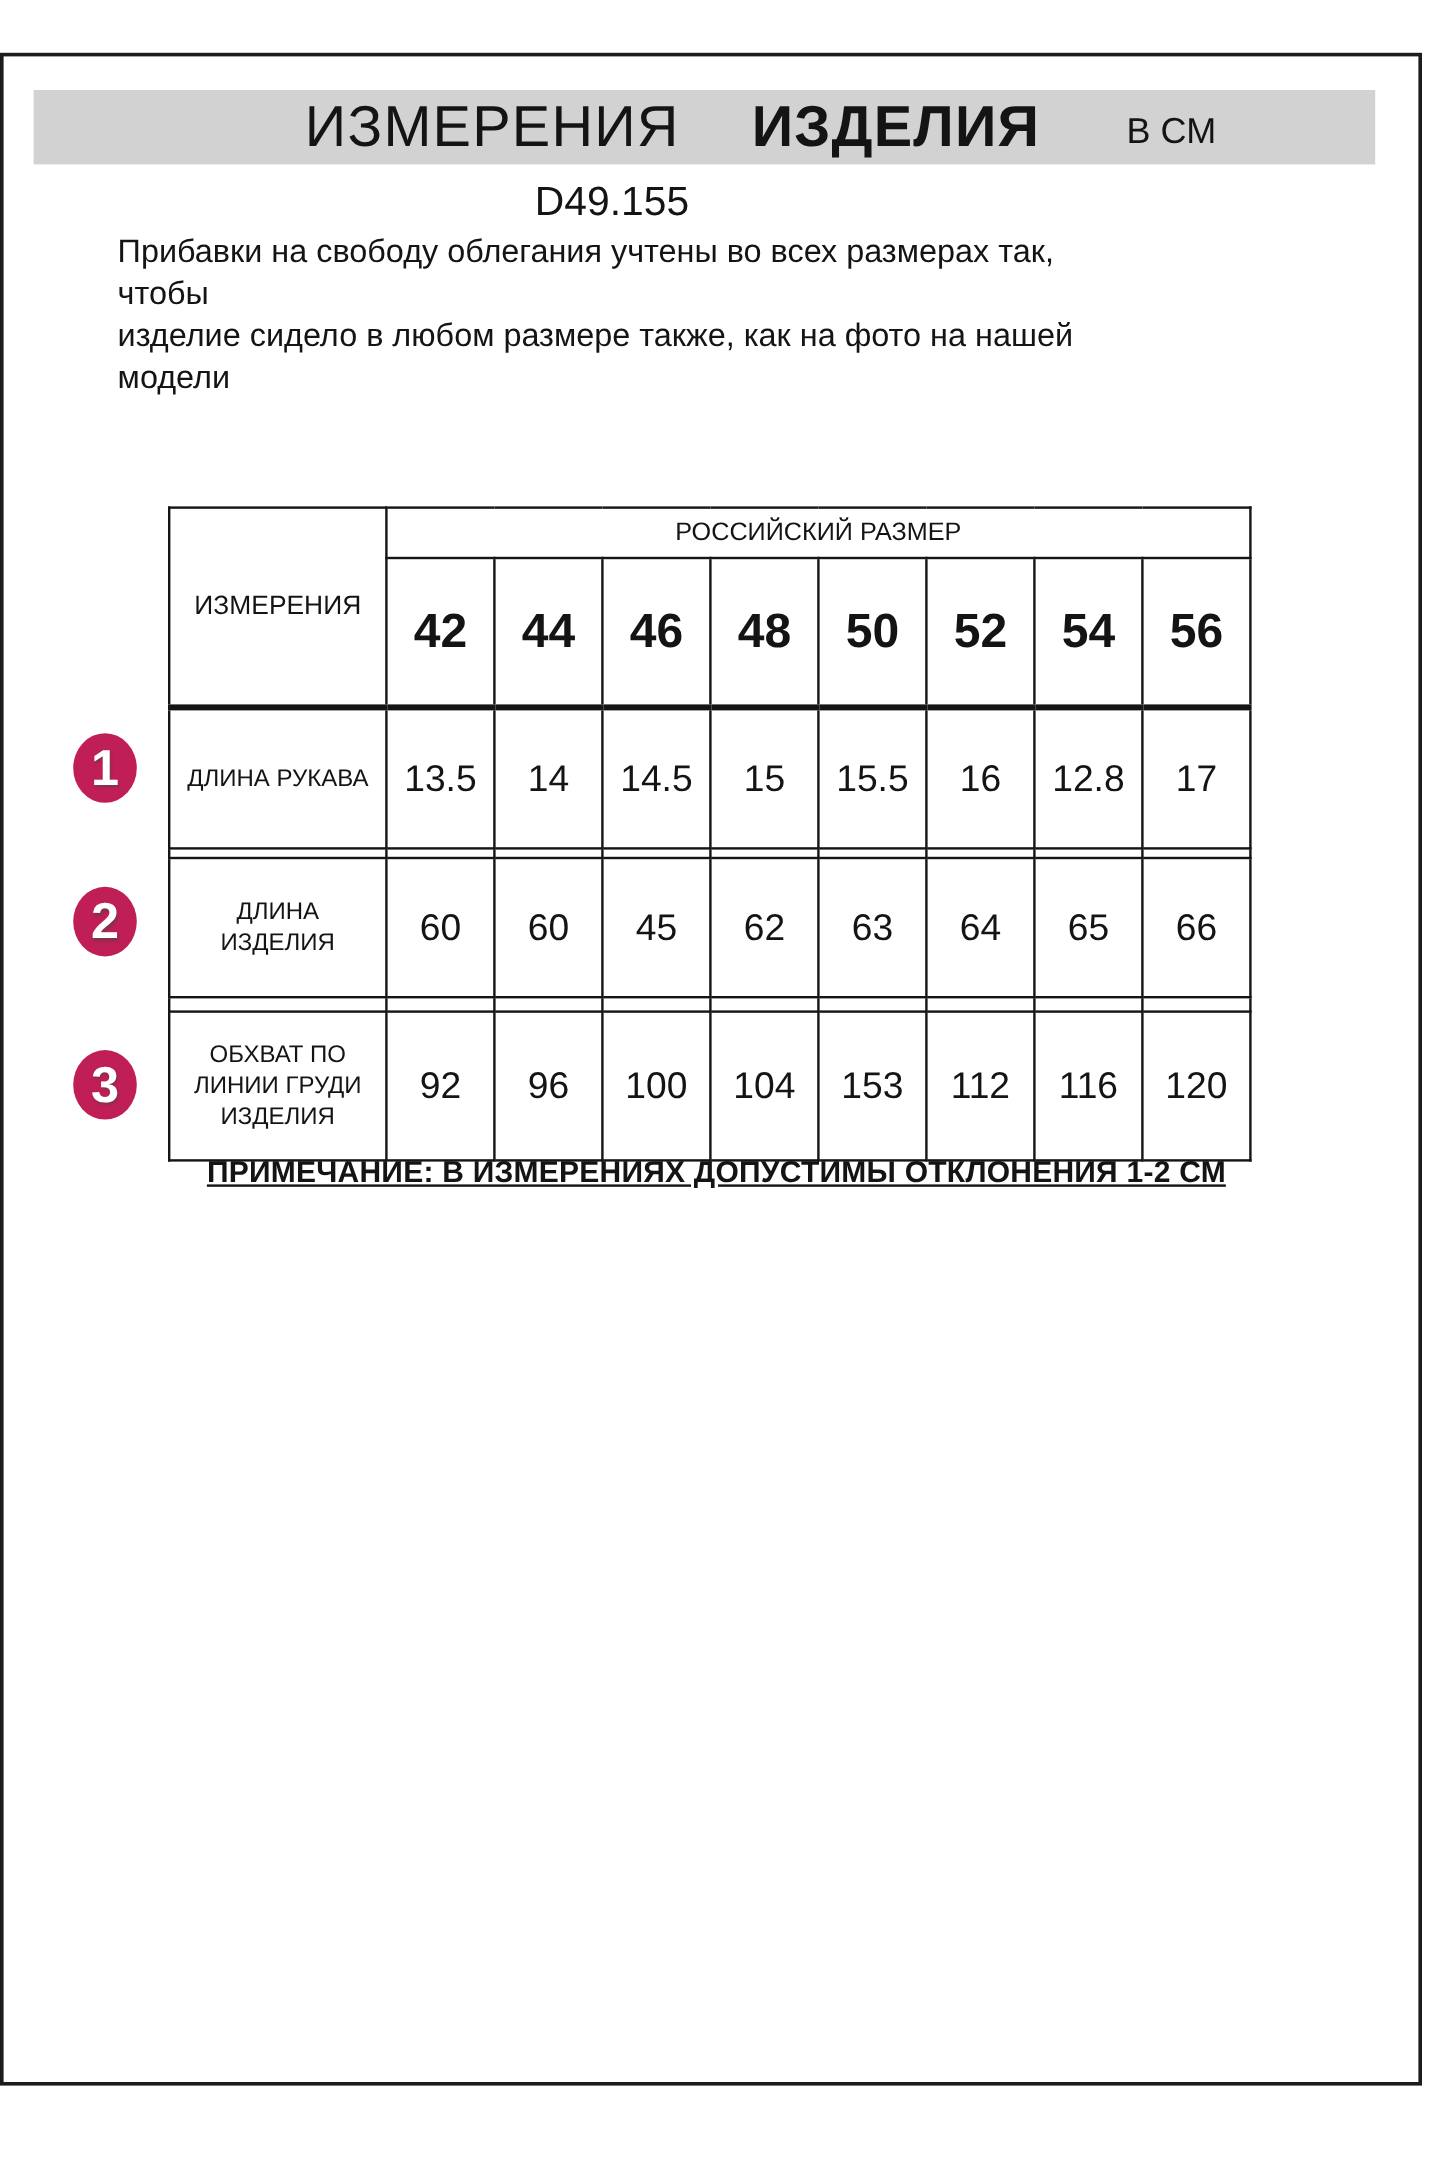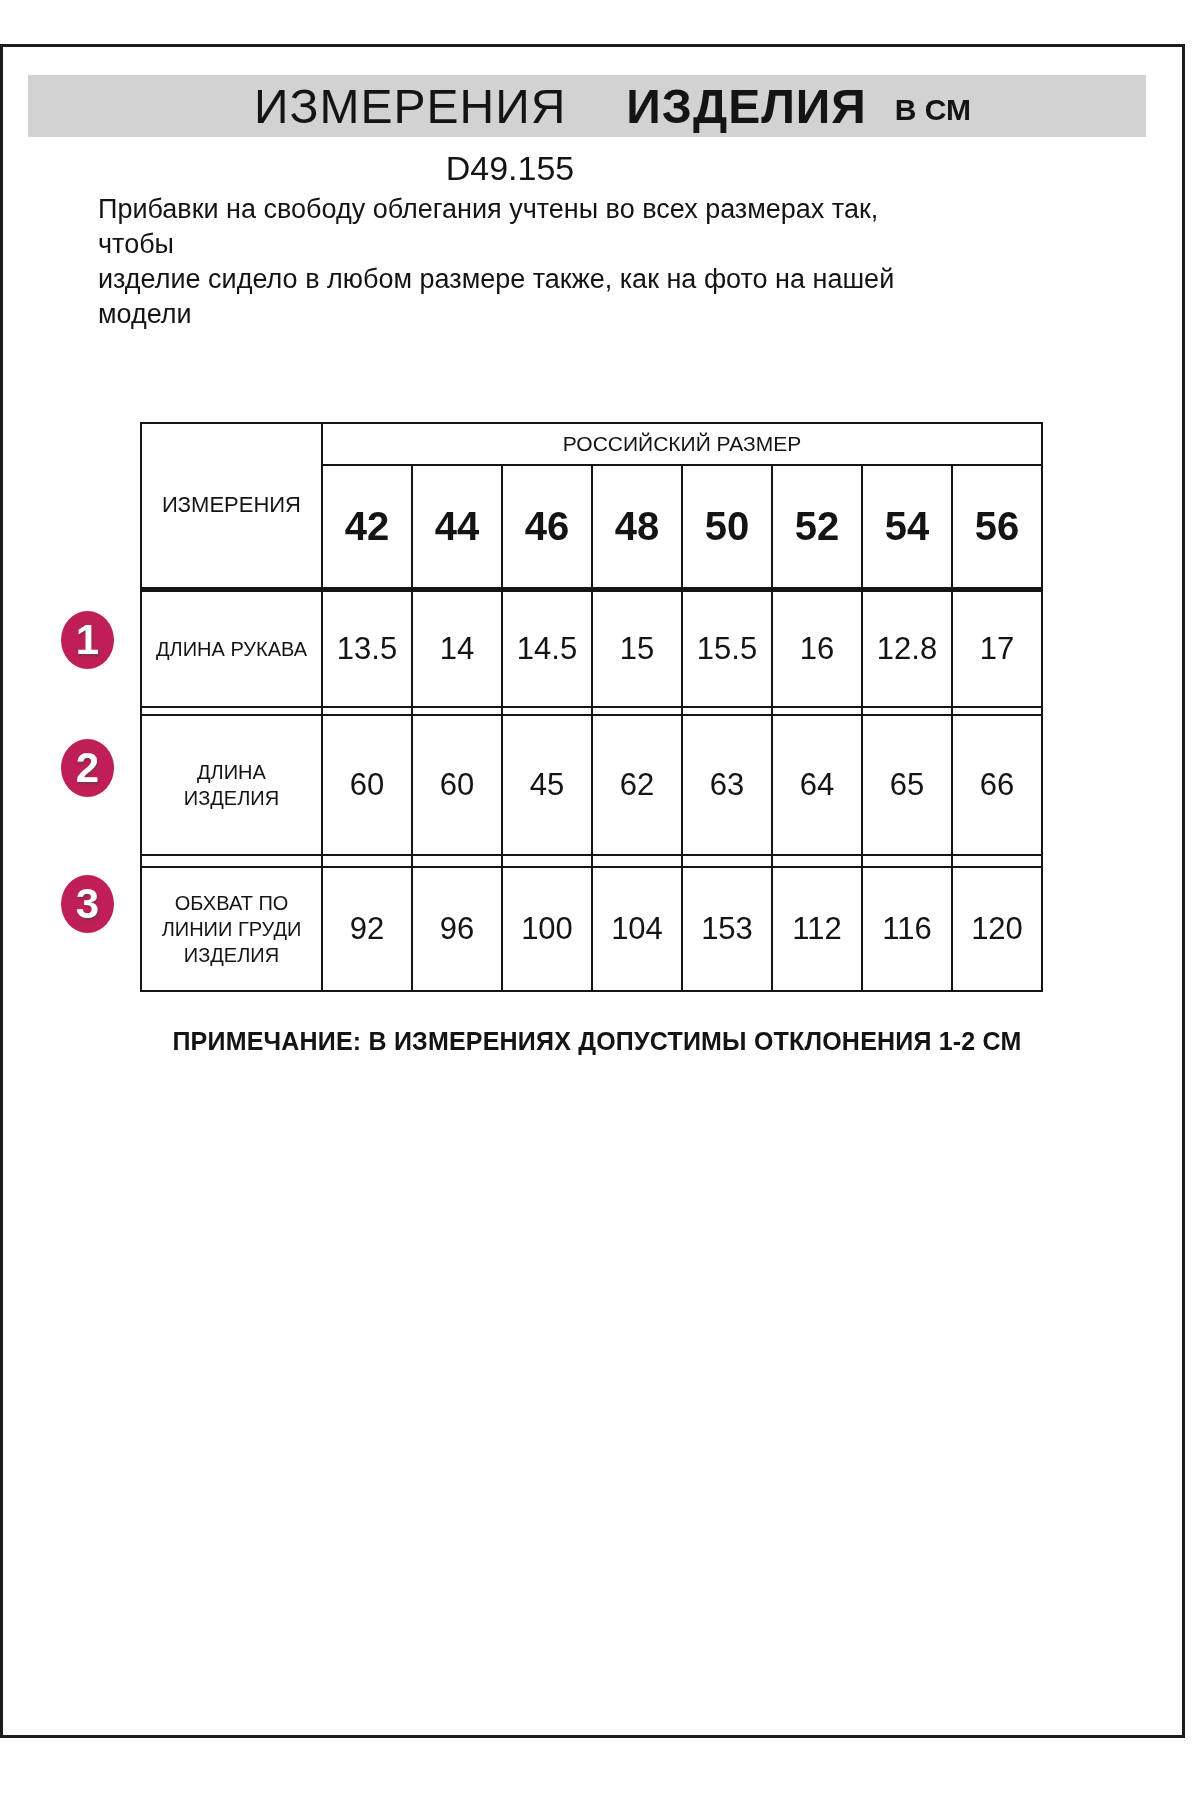--- a/index.html
+++ b/index.html
@@ -11,21 +11,21 @@
     position:absolute; left:0px; top:44px; width:1185px; height:1694px;
     border:3px solid #1c1c1c; box-sizing:border-box;
   }
   .banner {
     position:absolute; left:28px; top:75px; width:1118px; height:62px;
     background:#d2d2d2; display:flex; align-items:center; box-sizing:border-box;
     padding-left:226px; white-space:nowrap;
   }
   .banner .w1 { font-size:48px; letter-spacing:1px; }
   .banner .w2 { font-size:48px; font-weight:bold; margin-left:60px; letter-spacing:1px; }
-  .banner .w3 { font-size:30px; font-weight:bold; margin-left:28px; margin-top:8px; }
+  .banner .w3 { font-size:30px; font-weight:normal; margin-left:72px; margin-top:8px; }
   .code {
     position:absolute; top:149px; left:0; width:1020px; text-align:center;
     font-size:34px;
   }
   .desc {
     position:absolute; top:192px; left:98px; width:828px; text-align:left;
     font-size:27px; line-height:35px;
   }
   table.size-table {
     position:absolute; left:140px; top:422px; border-collapse:collapse;
@@ -40,36 +40,36 @@
   .size-table .corner { font-size:22px; border-bottom:5px solid #151515; }
   .size-table tr.group-hdr td { height:42px; font-size:21px; }
   .size-table tr.sizes-row td {
     height:124px; font-size:40px; font-weight:bold; border-bottom:5px solid #151515;
   }
   .size-table tr.data th.rowlabel {
     font-size:20px; line-height:26px; padding:0 5px;
   }
   .size-table tr.data td.val { font-size:31px; }
   .size-table tr.r1 th, .size-table tr.r1 td { height:118px; }
-  .size-table tr.r2 th, .size-table tr.r2 td { height:140px;margin-top:44px; }
+  .size-table tr.r2 th, .size-table tr.r2 td { height:116px;margin-top:44px; }
   .size-table tr.r3 th, .size-table tr.r3 td { height:124px; }
   .size-table tr.gap  td { height:8px;  }
   .size-table tr.gap2 td { height:12px; }
   .badge {
     position:absolute; left:61px; width:53px; height:58px; border-radius:50%;
     background:#c01e56; color:#ffffff; font-weight:bold; font-size:42px;
     display:flex; align-items:center; justify-content:center;
     text-shadow:1px 2px 2px rgba(70,70,70,0.55);
   }
   .badge.b1 { top:611px; }
   .badge.b2 { top:739px; }
   .badge.b3 { top:875px; }
   .note {
-    position:absolute; top:1027px; left:0; width:1194px; text-align:center;
-    font-size:25px; font-weight:bold; letter-spacing:0.2px;
+    position:absolute; top:963px; left:0; width:1194px; text-align:center;
+    font-size:25px; font-weight:bold; letter-spacing:0.2px;text-decoration:underline;
   }
 </style>
 </head>
 <body>
 
 <div class="frame"></div>
 
 <div class="banner">
   <span class="w1">ИЗМЕРЕНИЯ</span>
   <span class="w2">ИЗДЕЛИЯ</span>

